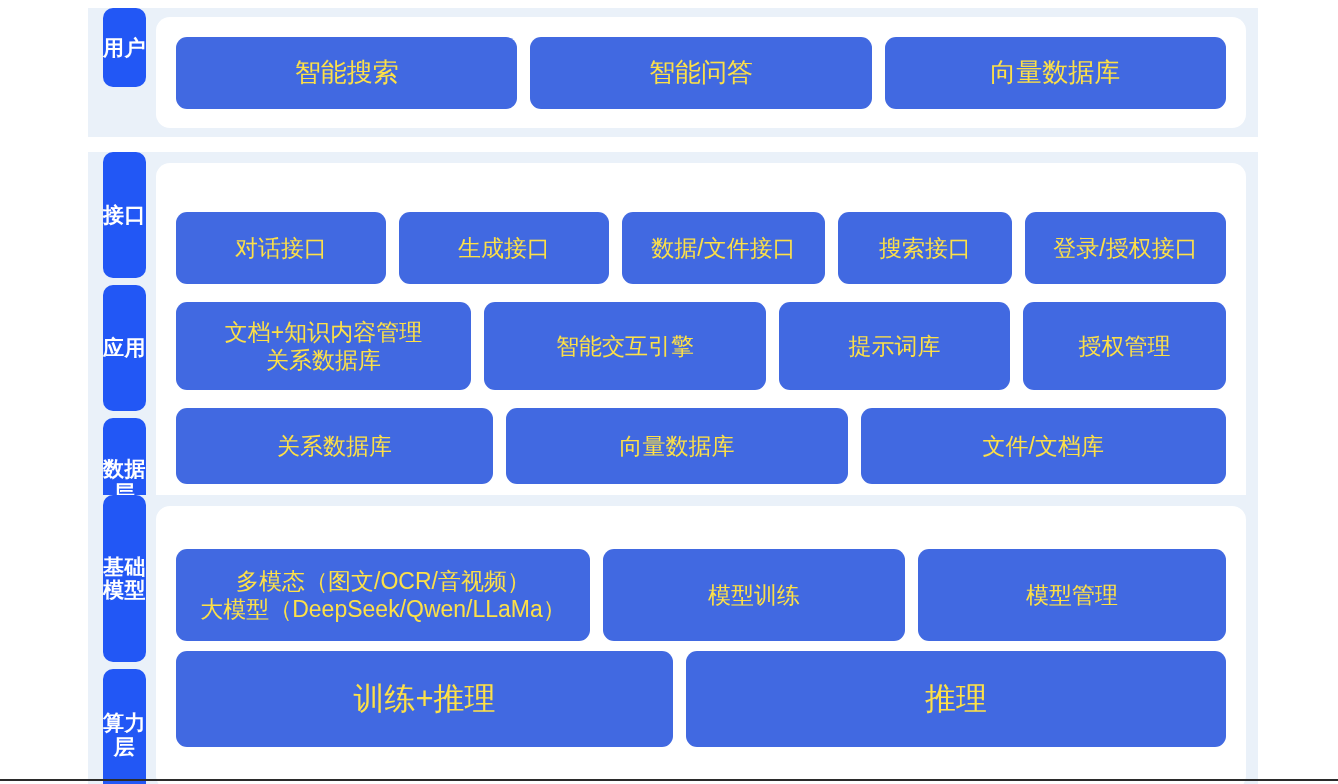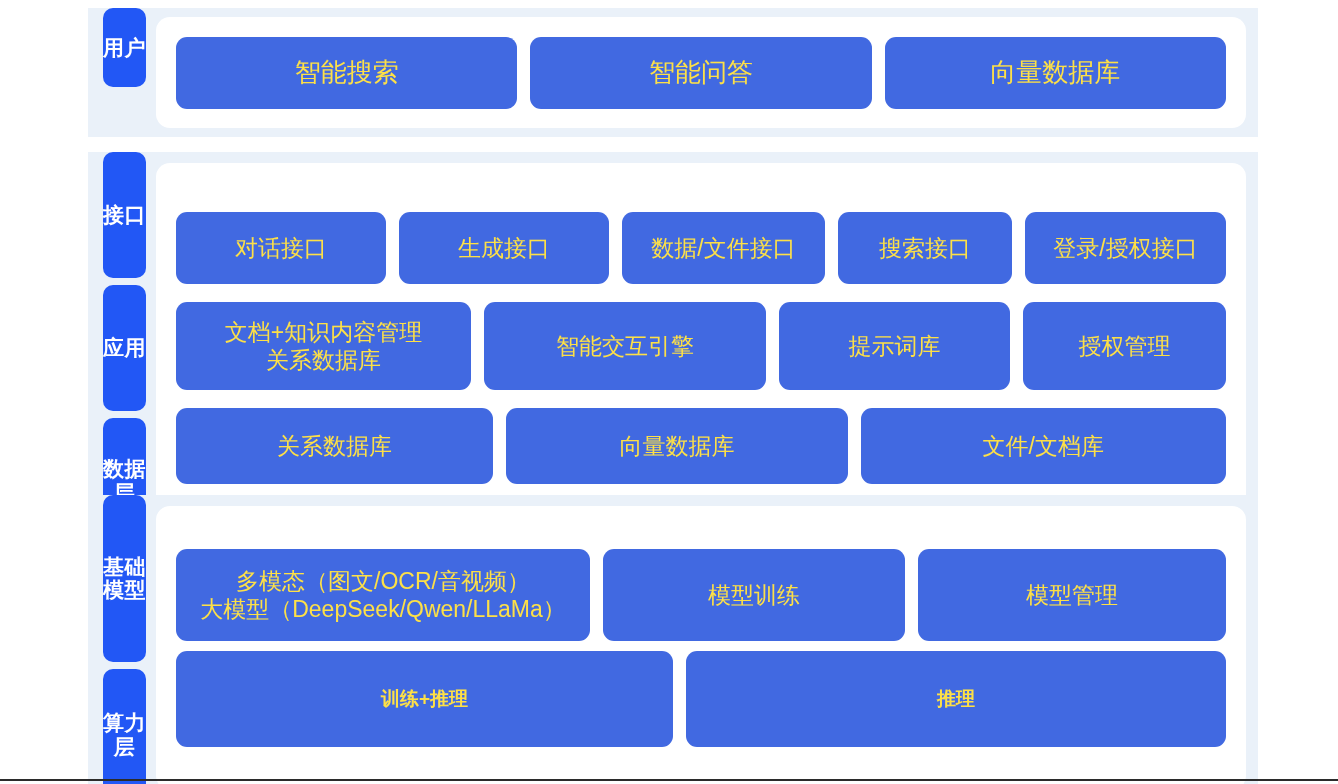--- a/index.html
+++ b/index.html
@@ -109,21 +109,21 @@
   #row-app       { height: 88px; }
   #row-data      { height: 76px; }
   #row-api .box  { font-size: 23px; }
   #row-app .box  { font-size: 23px; }
   #row-data .box { font-size: 23px; }
 
   
   #row-base-model { height: 92px; }
   #row-compute    { height: 96px; }
   #row-base-model .box { font-size: 23px; }
-  #row-compute .box    { font-size: 19px; font-weight: bold; }
+  #row-compute .box    { font-size: 31px; }
   #box-multimodal { font-size: 22px; line-height: 1.22; }
 
   
   .bottom-rule {
     position: absolute;
     left: 0;
     top: 779px;
     width: 1338px;
     height: 2px;
     background: #2b2b2b;

